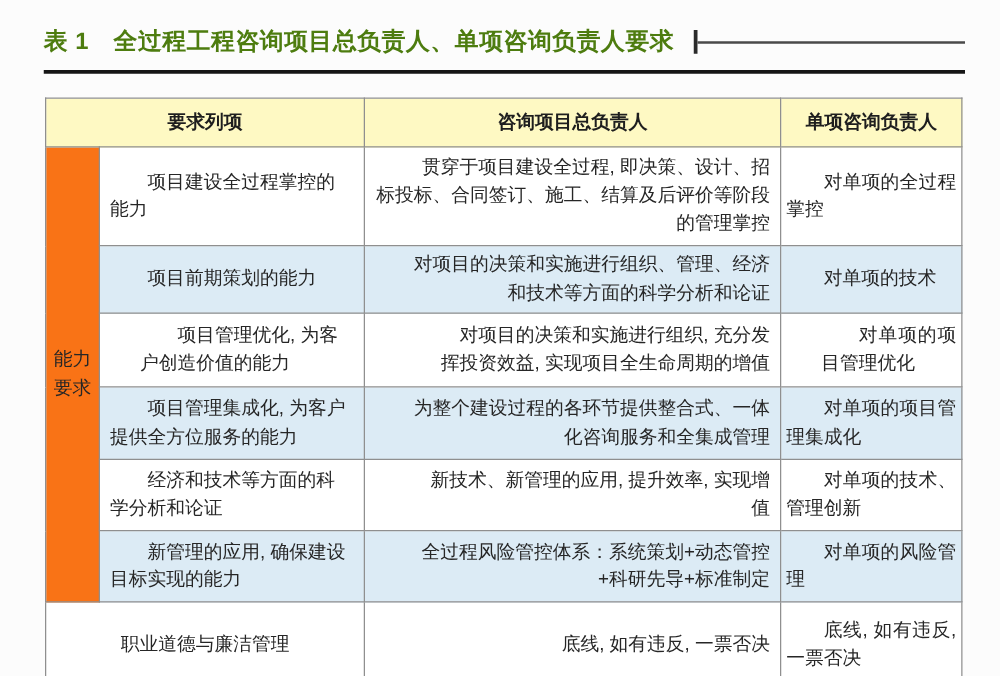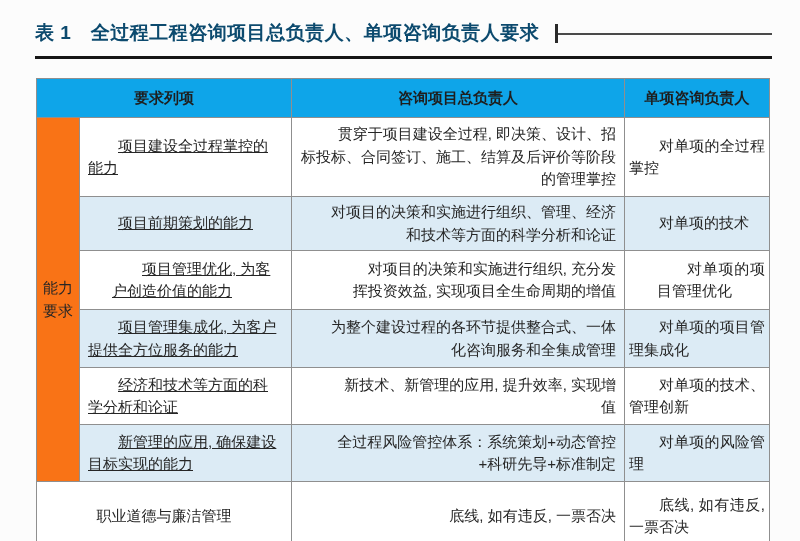--- a/index.html
+++ b/index.html
@@ -10,21 +10,21 @@
     font-family: "Liberation Sans", "DejaVu Sans", sans-serif;
     color: #222;
     overflow: hidden;
   }
   
   .title-band {
     position: absolute; left: 35px; top: 19px; width: 737px; height: 28px;
     display: flex; align-items: center;
   }
   .doc-title {
-    font-size: 19px; font-weight: bold; color: #0c4a6e;
+    font-size: 19px; font-weight: bold; color: #4d7c0f;
     letter-spacing: 0.5px; white-space: nowrap;
   }
   .title-tick {
     width: 3px; height: 19px; background: #2a2a2a;
     margin-left: 16px; flex: 0 0 auto;
   }
   .title-rule {
     flex: 1 1 auto; height: 2px; background: #4a4a4a; margin-top: 1px;
   }
   .header-rule {
@@ -41,39 +41,38 @@
     background: #ffffff;
   }
   .req-table td, .req-table th {
     border: 1px solid #8f8f8f;
     vertical-align: middle;
     line-height: 1.5;
     color: #262626;
     font-weight: normal;
   }
   .req-table th {
-    background: #0ea5e9;
+    background: #fef9c3;
     font-weight: bold;
     text-align: center;
     color: #1e1e1e;
     height: 36px;
     font-size: 15px;
   }
   tr.stripe td { background: #dcebf5; }
   td.category-cell {
     background: #f97316;
     text-align: center;
     padding: 0 5px;
     font-size: 15px;
   }
   td.item-cell {
     padding: 2px 12px 2px 8px;
     text-indent: 2em;
     text-align: left;
-    text-decoration: underline;
   }
   td.chief-cell {
     padding: 2px 8px;
     text-indent: 2em;
     text-align: right;
   }
   td.single-cell {
     padding: 2px 4px;
     text-indent: 2em;
     text-align: justify;

